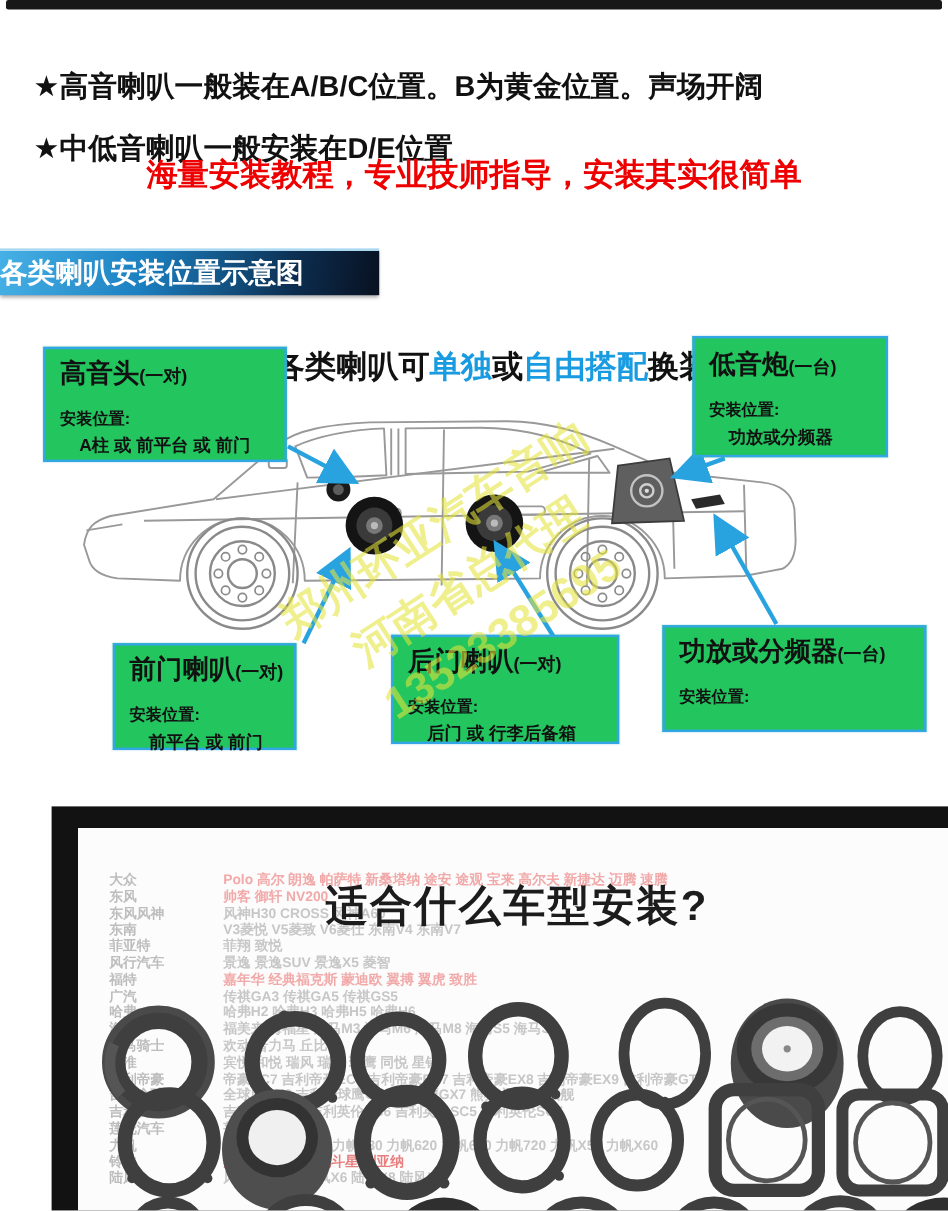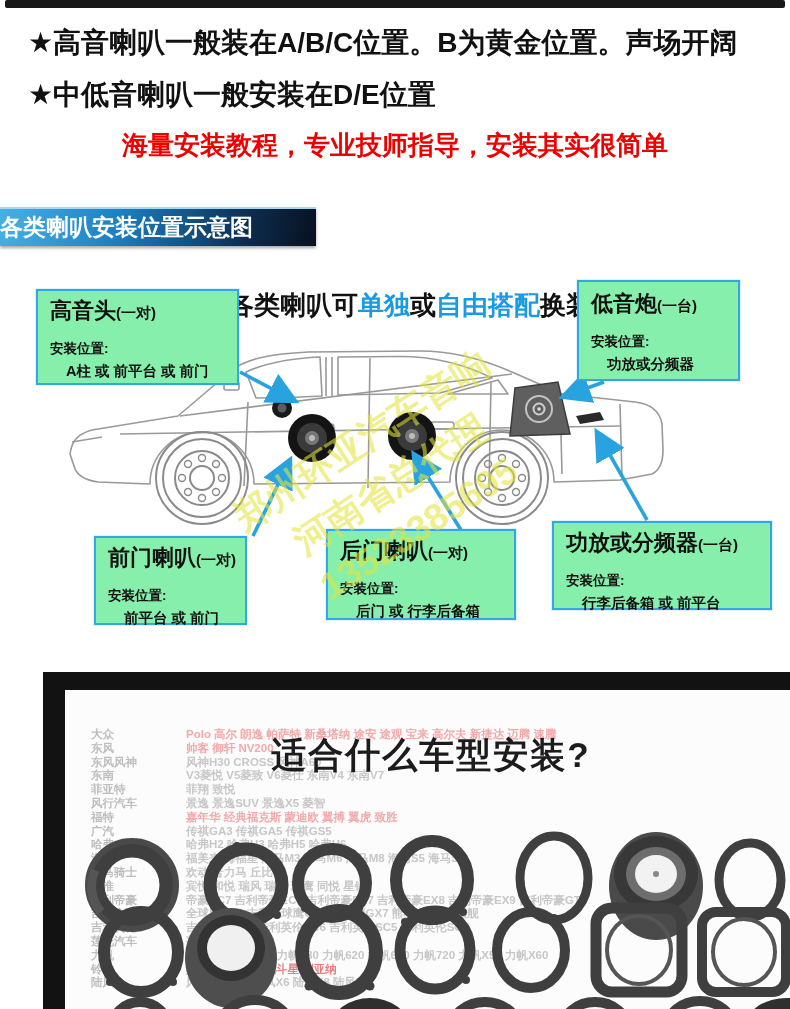--- a/index.html
+++ b/index.html
@@ -4,37 +4,37 @@
 <style>
   html,body{margin:0;padding:0;background:#fff;}
   .page{position:relative;width:790px;height:1009px;overflow:hidden;background:#fff;
         font-family:"Liberation Sans","DejaVu Sans",sans-serif;}
   .abs{position:absolute;}
 
   
   .top-rule{left:5px;top:0;width:780px;height:8px;background:#181818;border-radius:2px;}
 
   
-  .note{left:28px;font-weight:bold;color:#111;font-size:28px;letter-spacing:0px;white-space:nowrap;}
+  .note{left:28px;font-weight:bold;color:#111;font-size:24px;letter-spacing:0px;white-space:nowrap;margin-top:32px;}
   .note1{top:24px;}
   .note2{top:76px;}
   .note-red{left:0;top:128px;width:790px;text-align:center;font-weight:bold;color:#ee0000;font-size:26px;white-space:nowrap;}
 
   
   .section-bar{left:0;top:207px;width:316px;height:37px;
      background:linear-gradient(100deg,#46b1e6 0%,#1b7fc0 38%,#0c2c4e 78%,#081120 100%);
      border-top:2px solid #a8d8f2;box-shadow:0 2px 3px rgba(0,0,0,.35);}
   .section-bar span{display:block;line-height:36px;color:#fff;font-weight:bold;font-size:23px;white-space:nowrap;}
 
   
   .headline{left:228px;top:288px;font-size:26px;font-weight:bold;color:#111;white-space:nowrap;}
   .headline .blue{color:#189be0;}
 
   
-  .callout{background:#86efac;border:2px solid #33a7e6;box-shadow:0 0 0 1px rgba(51,167,230,.15);}
+  .callout{background:#22c55e;border:2px solid #33a7e6;box-shadow:0 0 0 1px rgba(51,167,230,.15);}
   .callout .t{font-size:22px;font-weight:bold;color:#111;line-height:1.05;}
   .callout .q{font-size:15px;font-weight:bold;color:#111;}
   .callout .l{font-size:13.5px;font-weight:bold;color:#111;margin-top:17px;}
   .callout .p{font-size:14.5px;font-weight:bold;color:#111;margin-top:4px;padding-left:16px;white-space:nowrap;}
   .box-tweeter{left:36px;top:289px;width:203px;height:96px;padding:8px 0 0 12px;box-sizing:border-box;}
   .box-sub{left:577px;top:280px;width:163px;height:101px;padding:10px 0 0 12px;box-sizing:border-box;}
   .box-front{left:94px;top:536px;width:153px;height:89px;padding:8px 0 0 12px;box-sizing:border-box;}
   .box-rear{left:326px;top:529px;width:190px;height:91px;padding:8px 0 0 12px;box-sizing:border-box;}
   .box-amp{left:552px;top:521px;width:220px;height:89px;padding:8px 0 0 12px;box-sizing:border-box;}
 
@@ -189,21 +189,20 @@
 
   <div class="abs callout box-rear">
     <div><span class="t">后门喇叭</span><span class="q">(一对)</span></div>
     <div class="l">安装位置:</div>
     <div class="p">后门 或 行李后备箱</div>
   </div>
 
   <div class="abs callout box-amp">
     <div><span class="t">功放或分频器</span><span class="q">(一台)</span></div>
     <div class="l">安装位置:</div>
-    <div class="p">行李后备箱 或 前平台</div>
   </div>
 
   <div class="abs watermark">
     <div>郑州环亚汽车音响</div>
     <div>河南省总代理</div>
     <div>13523385695</div>
   </div>
 
   <div class="abs fitment">
     <div class="fit-inner">

